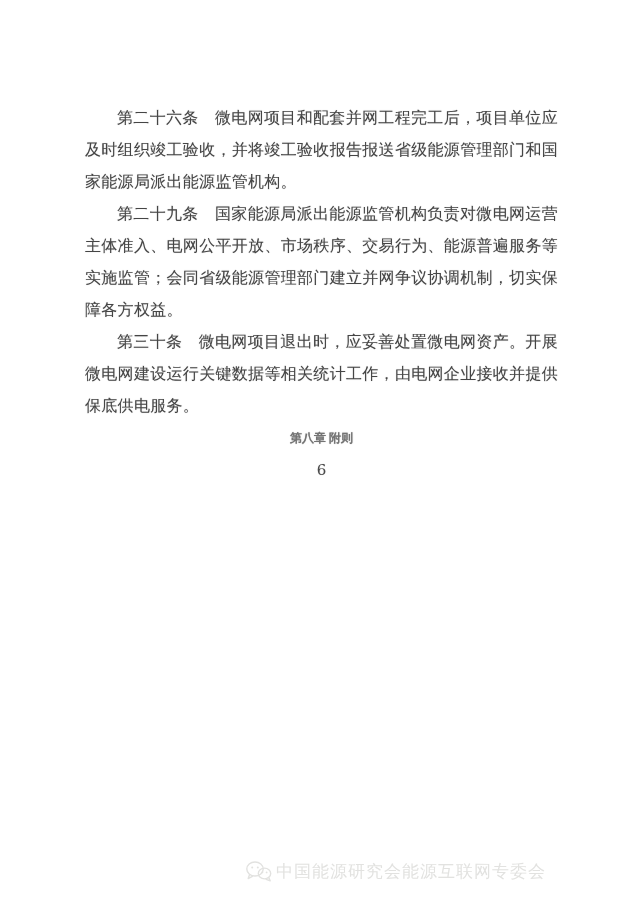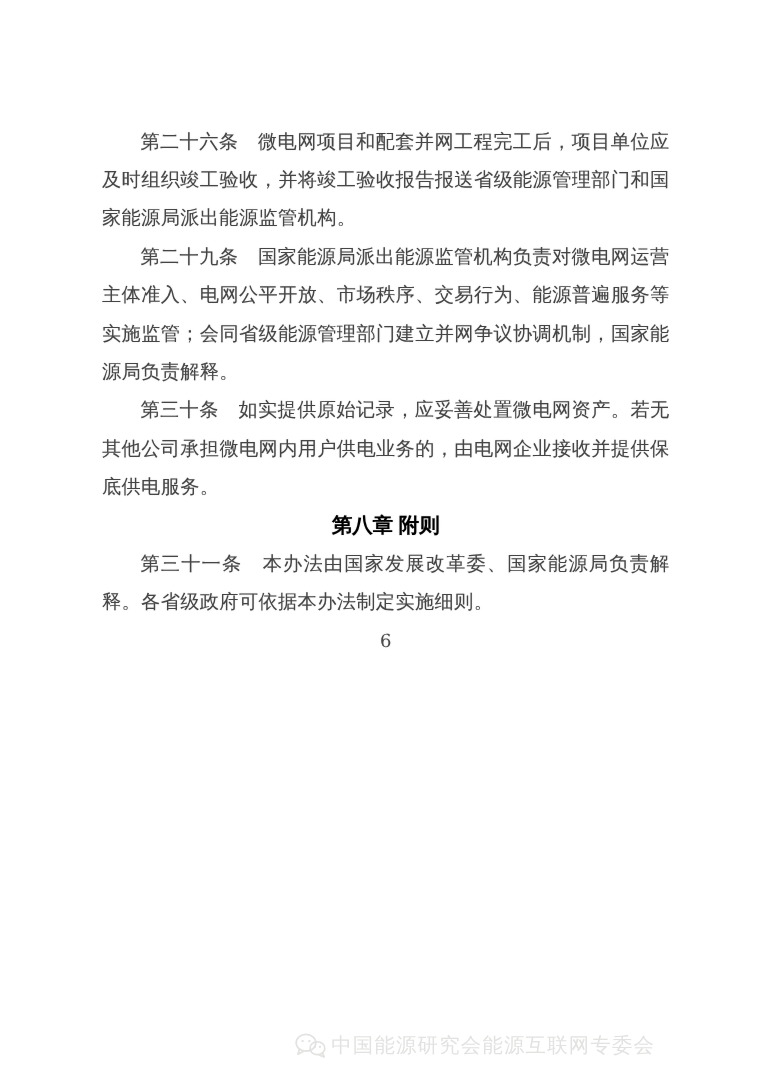--- a/index.html
+++ b/index.html
@@ -26,27 +26,27 @@
     font-size: 16px;
     line-height: 32px;
     color: #454545;
     text-align: justify;
     text-indent: 2em;
     letter-spacing: 0.3px;
     text-shadow: 0 0 1px rgba(90,90,90,0.35);
   }
   .chapter {
     margin: 0;
-    font-size: 17px;
+    font-size: 12px;
     line-height: 32px;
     font-weight: bold;
-    color: #000000;
+    color: #737373;
     text-align: center;
     text-indent: 0;
-    font-family: Liberation Sans, sans-serif;
+    font-family: Liberation Serif, serif;
     text-shadow: 0 0 1px rgba(40,40,40,0.4);
   }
   .page-number {
     font-size: 15px;
     line-height: 32px;
     color: #4a4a4a;
     text-align: center;
     text-shadow: 0 0 1px rgba(90,90,90,0.35);
   }
   .footer {
@@ -69,24 +69,23 @@
     line-height: 0;
   }
   .wx-icon svg { display: block; }
 </style>
 </head>
 <body>
 
 <div class="page">
   <div class="content">
     <p class="para">第二十六条　微电网项目和配套并网工程完工后，项目单位应及时组织竣工验收，并将竣工验收报告报送省级能源管理部门和国家能源局派出能源监管机构。</p>
-    <p class="para">第二十九条　国家能源局派出能源监管机构负责对微电网运营主体准入、电网公平开放、市场秩序、交易行为、能源普遍服务等实施监管；会同省级能源管理部门建立并网争议协调机制，国家能源局负责解释。</p>
-    <p class="para">第三十条　如实提供原始记录，应妥善处置微电网资产。若无其他公司承担微电网内用户供电业务的，由电网企业接收并提供保底供电服务。</p>
+    <p class="para">第二十九条　国家能源局派出能源监管机构负责对微电网运营主体准入、电网公平开放、市场秩序、交易行为、能源普遍服务等实施监管；会同省级能源管理部门建立并网争议协调机制，切实保障各方权益。</p>
+    <p class="para">第三十条　微电网项目退出时，应妥善处置微电网资产。开展微电网建设运行关键数据等相关统计工作，由电网企业接收并提供保底供电服务。</p>
     <h2 class="chapter">第八章 附则</h2>
-    <p class="para">第三十一条　本办法由国家发展改革委、国家能源局负责解释。各省级政府可依据本办法制定实施细则。</p>
     <div class="page-number">6</div>
   </div>
 
   <div class="footer">
     <span class="wx-icon">
       <svg width="27" height="23" viewBox="0 0 27 23" xmlns="http://www.w3.org/2000/svg">
         <g fill="none" stroke="#e2e2e0" stroke-width="1.4" stroke-linecap="round" stroke-linejoin="round">
           <ellipse cx="10" cy="9" rx="8.2" ry="7"></ellipse>
           <path d="M4.6 14.6 L3.2 18.6 L7.4 16.4"></path>
           <ellipse cx="19.5" cy="13.5" rx="6.2" ry="5.4"></ellipse>

